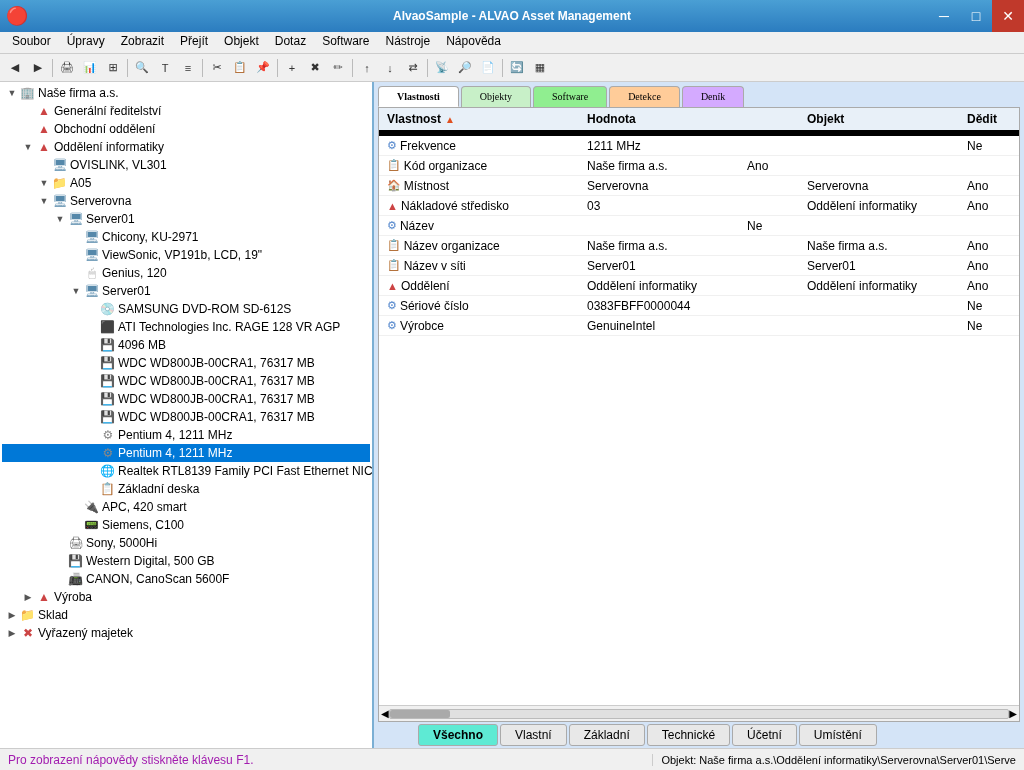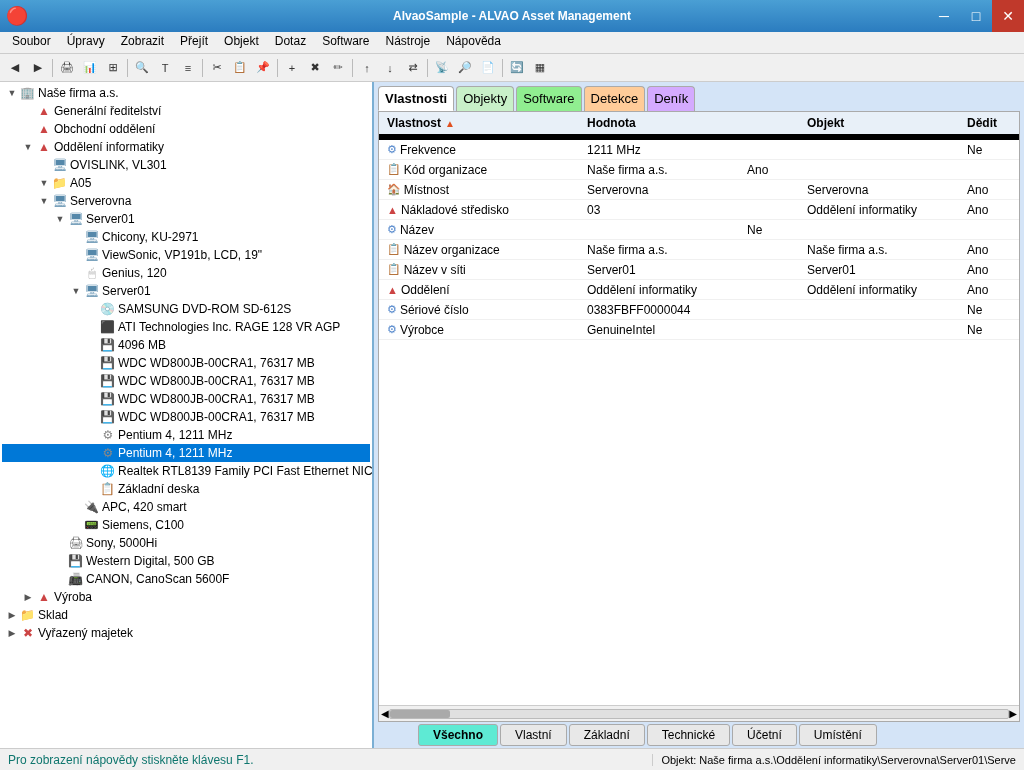--- a/index.html
+++ b/index.html
@@ -131,28 +131,29 @@
       background: #d4e4f7;
     }
 
     
     .tabs-bar {
       display: flex;
       padding: 4px 4px 0;
       background: #d4e4f7;
     }
     .tab {
-      padding: 4px 6px;
+      padding: 4px 18px;
       border: 1px solid #aaa;
       border-bottom: none;
       background: #e8e8e8;
       cursor: pointer;
       border-radius: 4px 4px 0 0;
-      font-size: 13px;
+      font-size: 10px;
       margin-right: 2px;
+      font-family: Liberation Serif, serif;
     }
     .tab.active {
       background: white;
       font-weight: bold;
       border-bottom: 1px solid white;
       z-index: 1;
     }
     .tab.software { background: #90ee90; }
     .tab.detekce { background: #ffcc99; }
     .tab.denik { background: #d4aaff; }
@@ -257,21 +258,21 @@
     .status-bar {
       background: #f0f0f0;
       border-top: 1px solid #ccc;
       height: 22px;
       display: flex;
       align-items: center;
     }
     .status-left {
       flex: 1;
       padding: 0 8px;
-      color: #0f766e;
+      color: #a21caf;
     }
     .status-right {
       padding: 0 8px;
       border-left: 1px solid #ccc;
       color: #000;
       font-size: 11px;
       max-width: 420px;
       overflow: hidden;
       text-overflow: ellipsis;
       white-space: nowrap;

